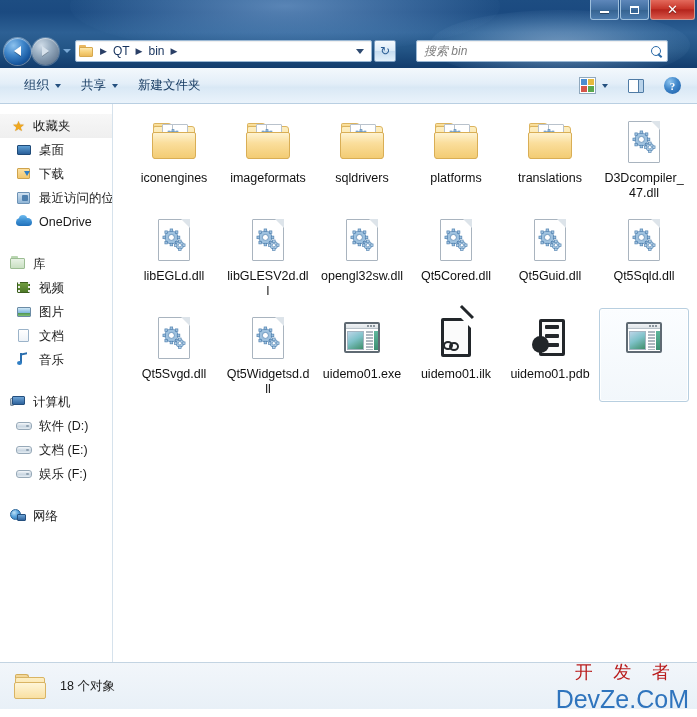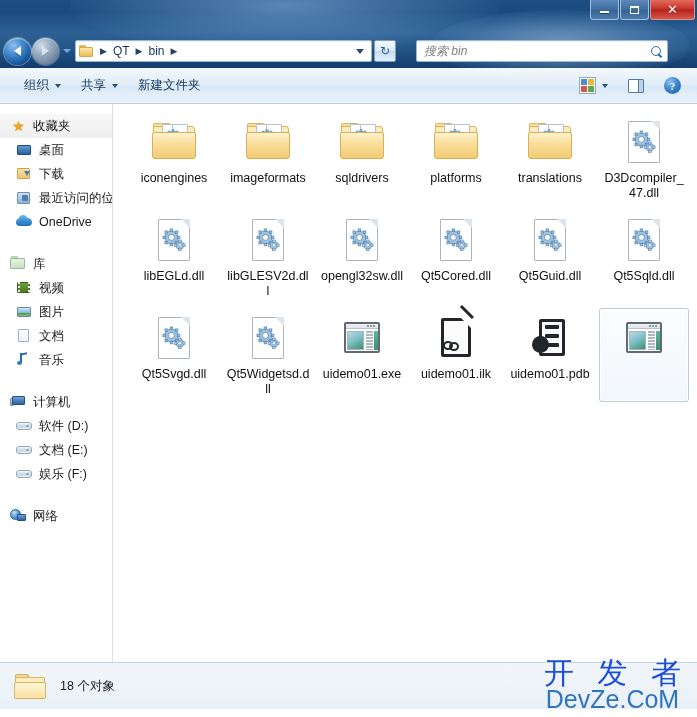--- a/index.html
+++ b/index.html
@@ -799,22 +799,22 @@
   
   .watermark {
     position: absolute;
     right: 8px;
     bottom: 4px;
     text-align: center;
     pointer-events: none;
     z-index: 20;
   }
   .wm-cn {
-    font-size: 30px;
-    color: #1d4ed8;
+    font-size: 18px;
+    color: #b91c1c;
     letter-spacing: 8px;
     line-height: 27px;
     font-family: "Liberation Serif", "DejaVu Serif", serif;
     padding-left: 8px;
   }
   .wm-en {
     font-size: 25px;
     color: #2f74bd;
     line-height: 27px;
     font-family: "Liberation Sans", sans-serif;

